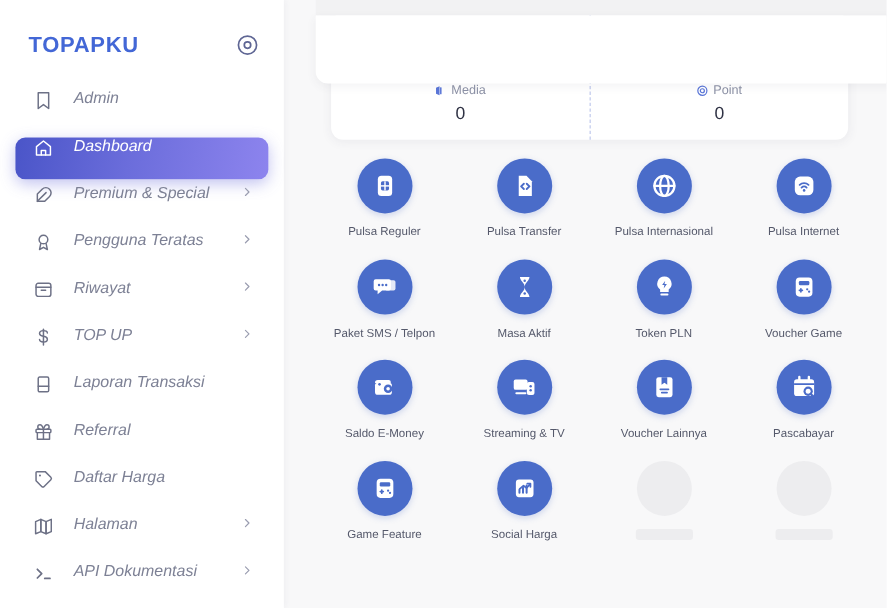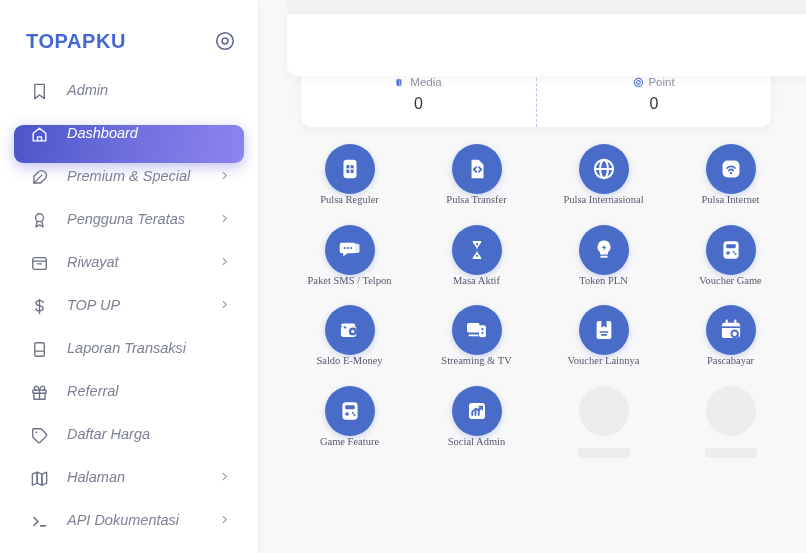--- a/index.html
+++ b/index.html
@@ -130,26 +130,26 @@
   .tile .circ {
     width: 50px; height: 50px;
     border-radius: 50%;
     background: #4a6cc9;
     display: flex; align-items: center; justify-content: center;
     color: #ffffff;
     box-shadow: 0 2px 6px rgba(74,108,201,0.25);
   }
   .tile .circ svg { width: 26px; height: 26px; display: block; }
   .tile .tlabel {
+    margin-top: 11px;
     font-size: 10.5px;
     color: #55596b;
     text-align: right;
     line-height: 1.2;
     white-space: nowrap;
-    font-family: Liberation Serif, serif;
   }
   .tile.skeleton .circ {
     background: #ededef; box-shadow: none;
   }
   .tile.skeleton .sk-bar {
     margin-top: 12px;
     width: 52px; height: 10px;
     border-radius: 3px;
     background: #ededef;
   }
@@ -474,21 +474,21 @@
         </div>
         <div class="tile">
           <div class="circ">
             <svg viewBox="0 0 24 24" fill="currentColor">
               <rect x="4.6" y="4.6" width="14.8" height="14.8" rx="2.6" fill="#fff"></rect>
               <path d="M7.6 15.6v-2.4M10.6 15.6v-4.2M13.6 15.6v-6" stroke="#4a6cc9" stroke-width="1.7" stroke-linecap="round"></path>
               <path d="M7.8 12.4l3.2-2.6 2.6 1.8 3-3.2" fill="none" stroke="#4a6cc9" stroke-width="1.5" stroke-linecap="round" stroke-linejoin="round"></path>
               <path d="M14.2 8h2.6v2.6" fill="none" stroke="#4a6cc9" stroke-width="1.5" stroke-linecap="round" stroke-linejoin="round"></path>
             </svg>
           </div>
-          <div class="tlabel">Social Admin</div>
+          <div class="tlabel">Social Harga</div>
         </div>
         <div class="tile skeleton">
           <div class="circ"></div>
           <div class="sk-bar"></div>
         </div>
         <div class="tile skeleton">
           <div class="circ"></div>
           <div class="sk-bar"></div>
         </div>
       </section>

